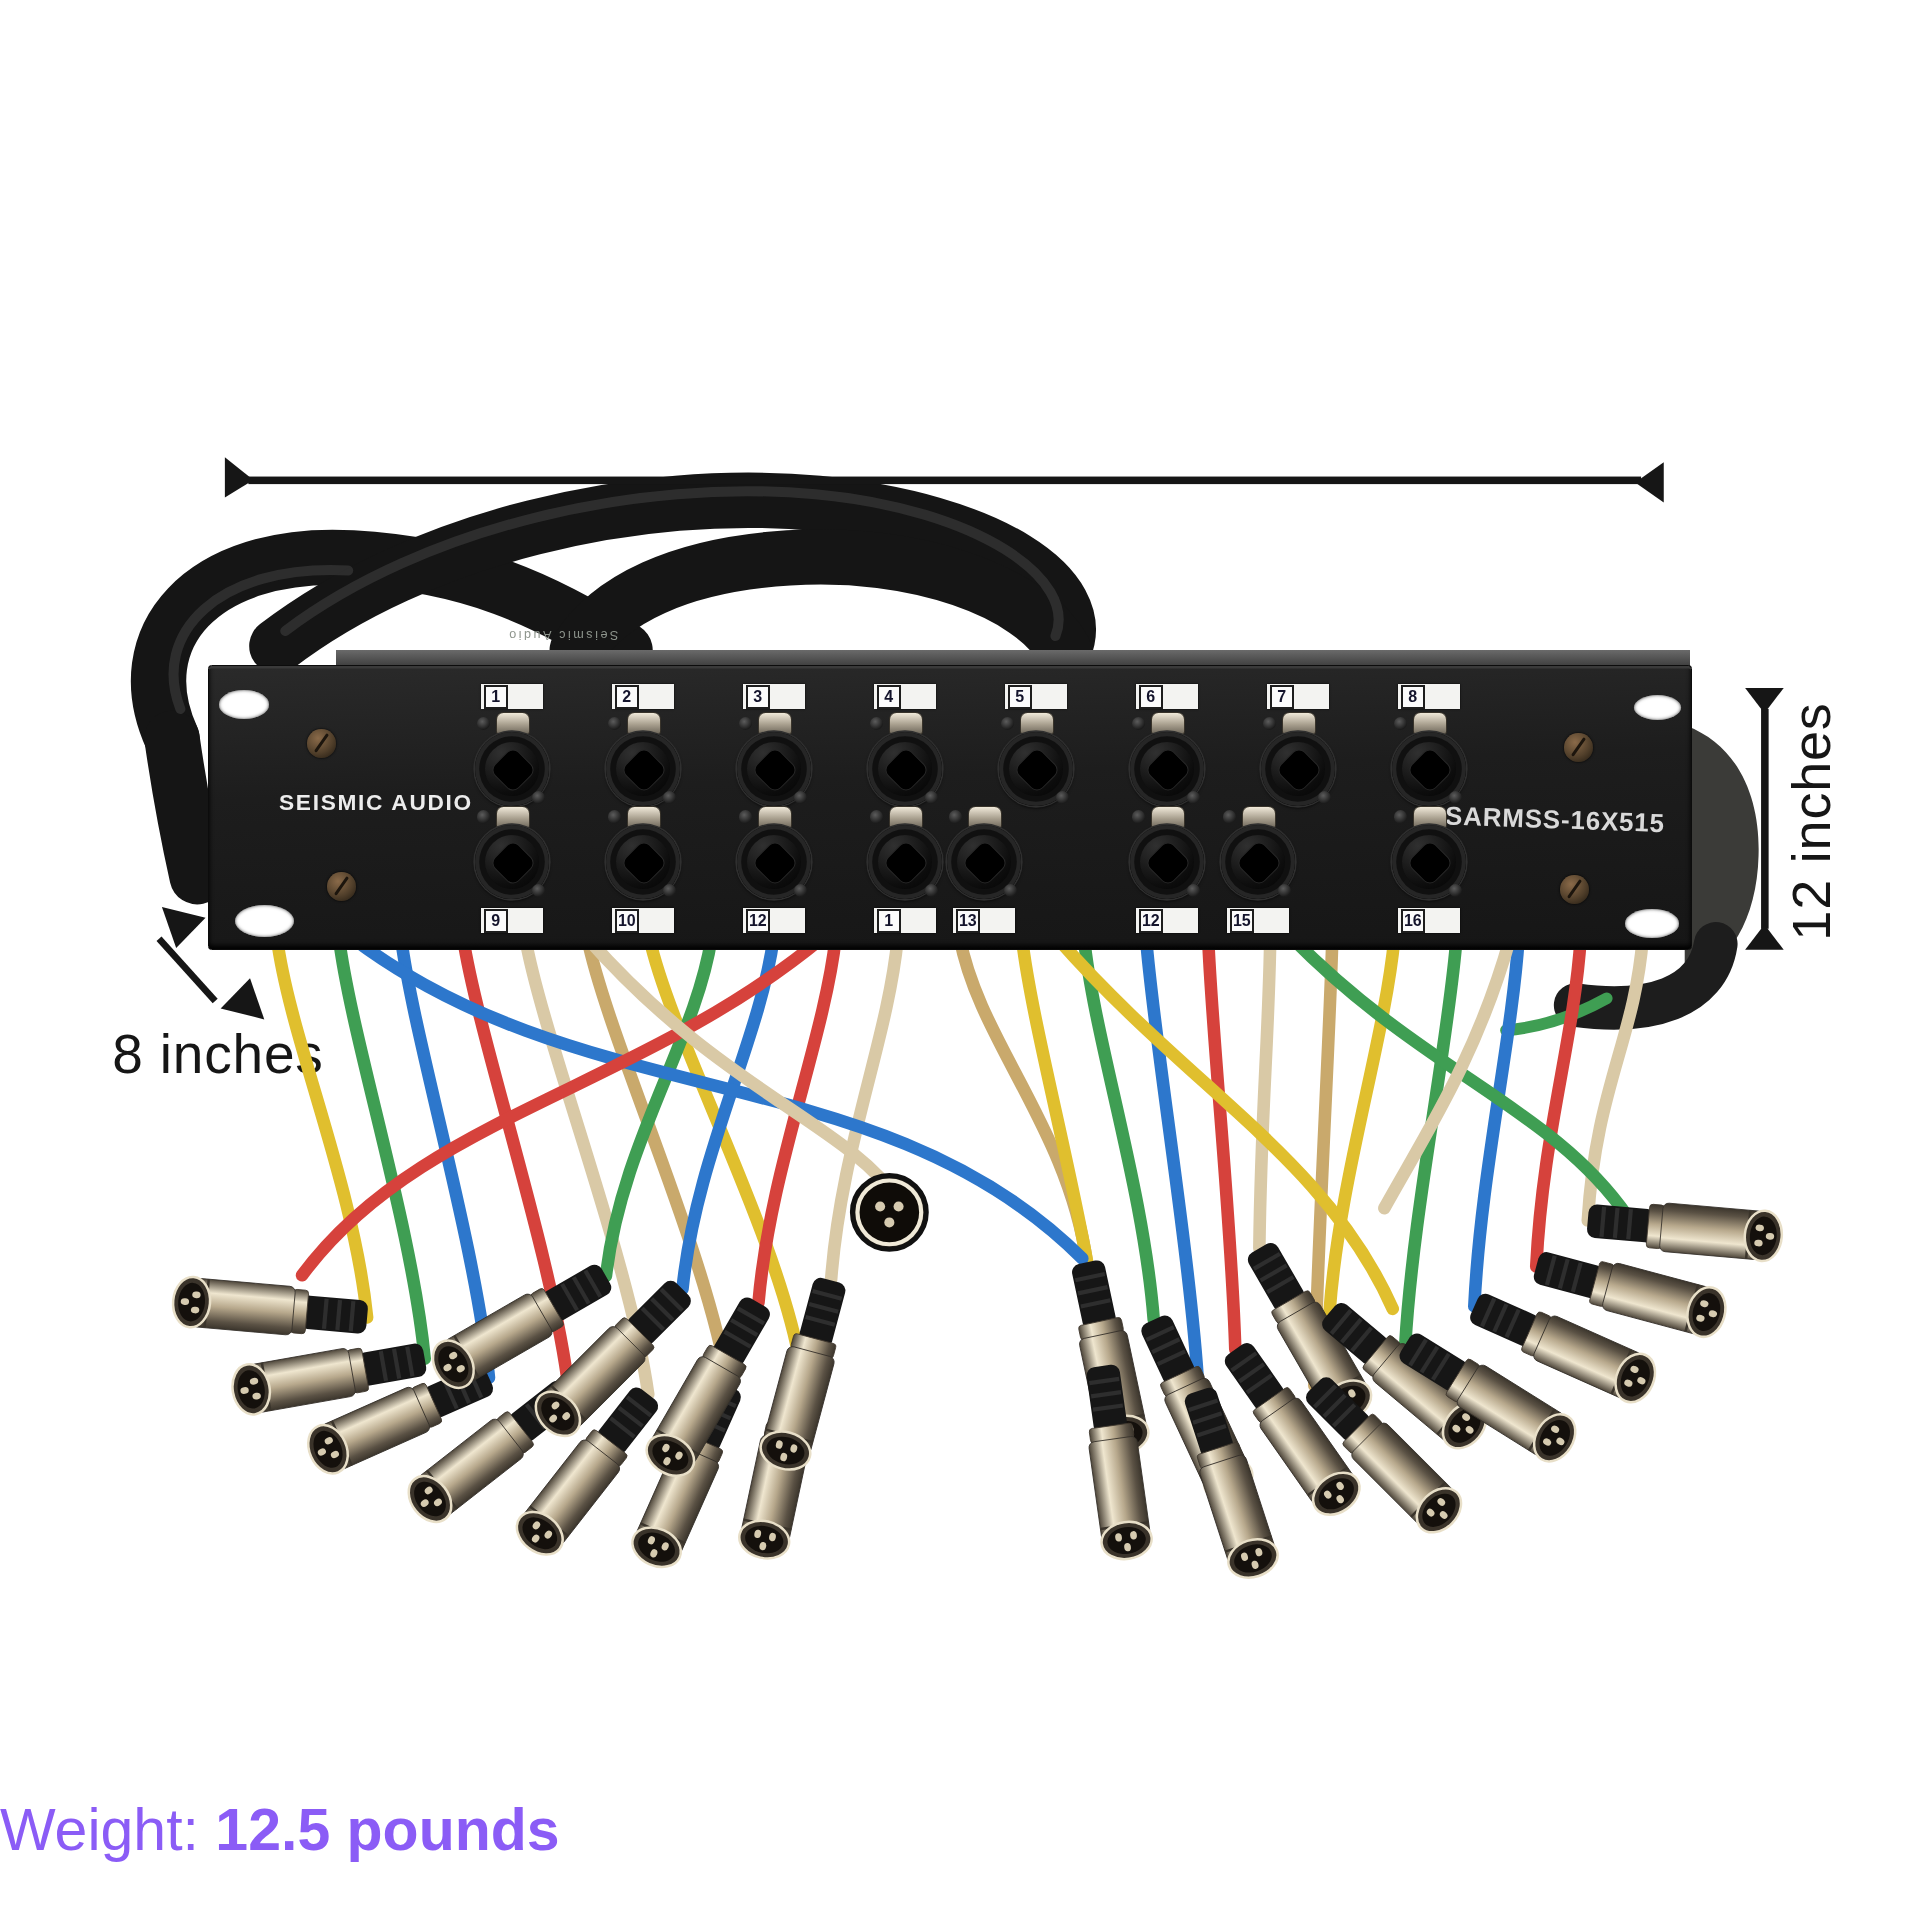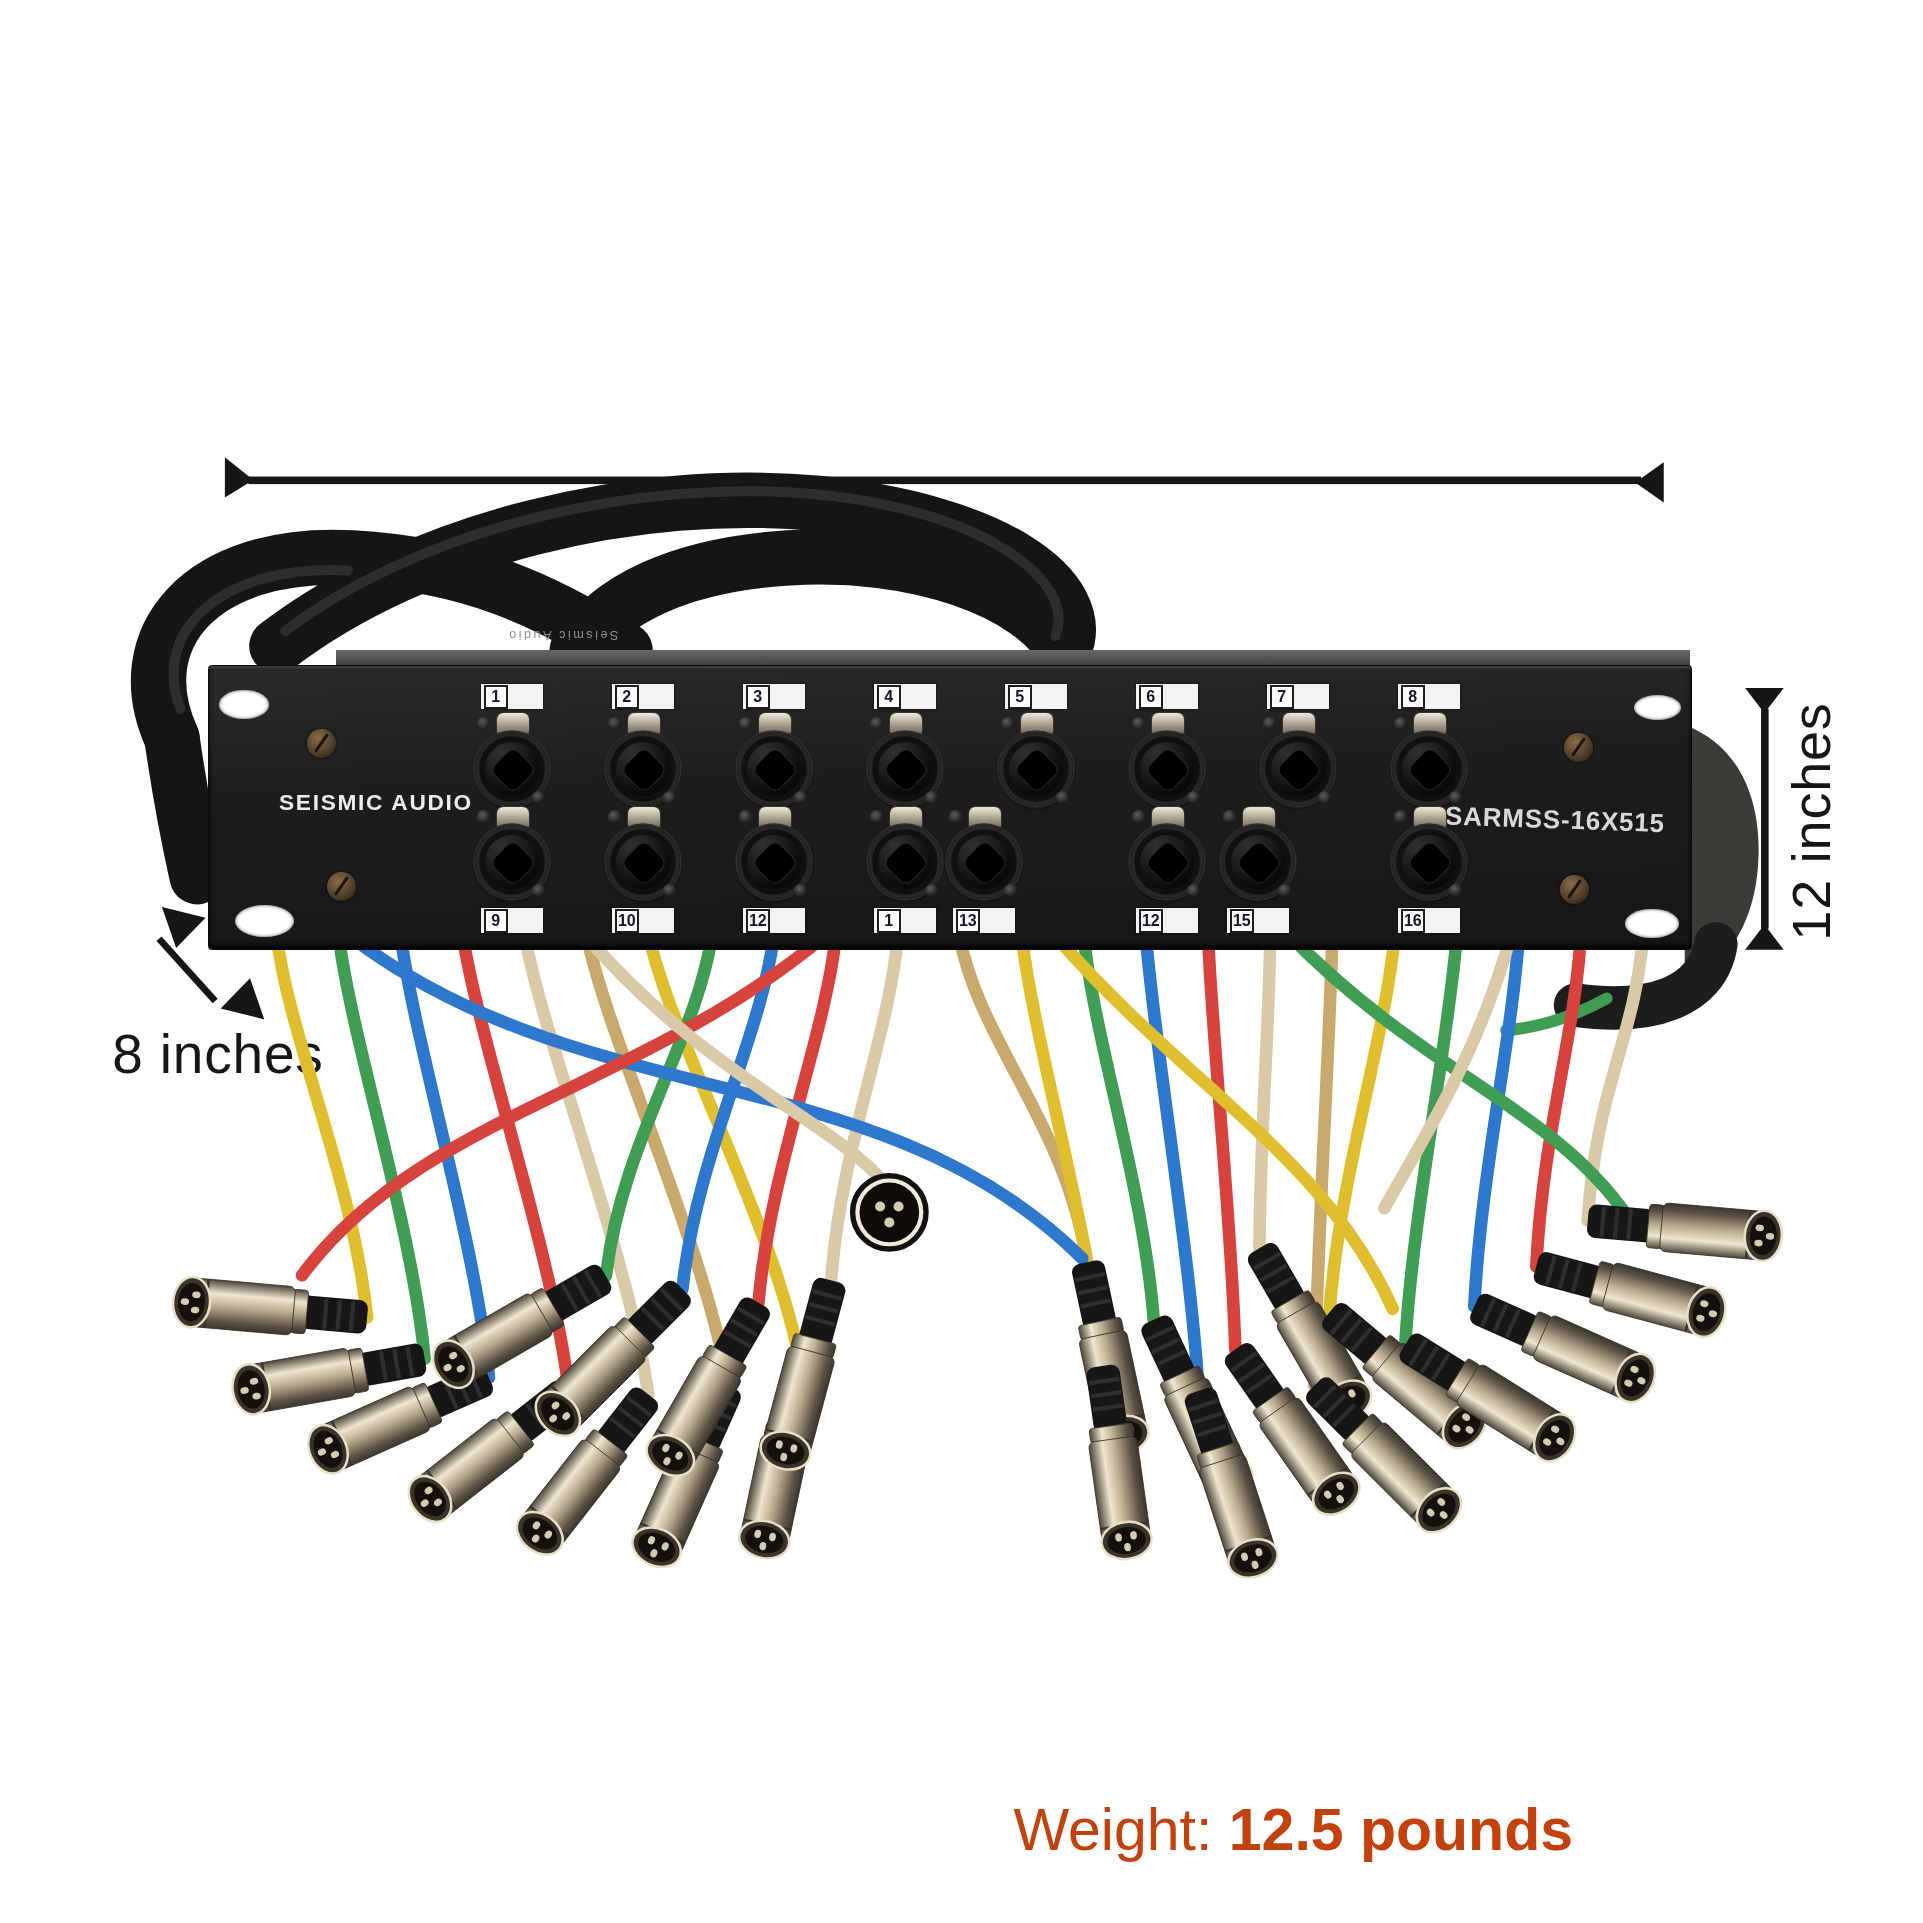--- a/index.html
+++ b/index.html
@@ -6,22 +6,22 @@
   #canvas{position:relative;width:1923px;height:1923px;background:#ffffff;overflow:hidden;
           font-family:"Liberation Sans", sans-serif;}
   .abs{position:absolute;}
   svg{position:absolute;left:0;top:0;}
 
   
   .dim-text{position:absolute;color:#161616;font-size:54px;letter-spacing:0.8px;text-align:center;}
   #width-label{left:797px;top:396px;width:352px;}
   #height-label{left:1646px;top:787px;width:336px;height:69px;transform:rotate(-90deg);}
   #depth-label{left:88px;top:1022px;width:260px;font-size:55px;}
-  #weight-line{position:absolute;left:0;top:1796px;width:1573px;text-align:right;
-               color:#c2410c;font-size:59px;}
+  #weight-line{position:absolute;left:0;top:1796px;width:1573px;text-align:left;
+               color:#8b5cf6;font-size:59px;}
   #weight-line .wv{font-weight:700;}
 
   
   #top-strip{left:336px;top:650px;width:1354px;height:17px;background:linear-gradient(#6a6a6a,#3c3c3c);z-index:3;}
   #panel{left:208px;top:665px;width:1482px;height:283px;z-index:4;
          background:linear-gradient(178deg,#2a2a2a 0%,#1d1d1d 40%,#161616 100%);
          border:0.8px solid #0c0c0c;border-radius:3.4px;
          box-shadow:inset 0 2.5px 0 #3a3a3a, inset 0 -3.4px 5px #000;}
   .oval{position:absolute;background:#fff;border-radius:50%;z-index:5;box-shadow:inset 0 0 3.4px #444;}
   .ear-screw{position:absolute;width:28.5px;height:28.5px;border-radius:50%;z-index:6;

